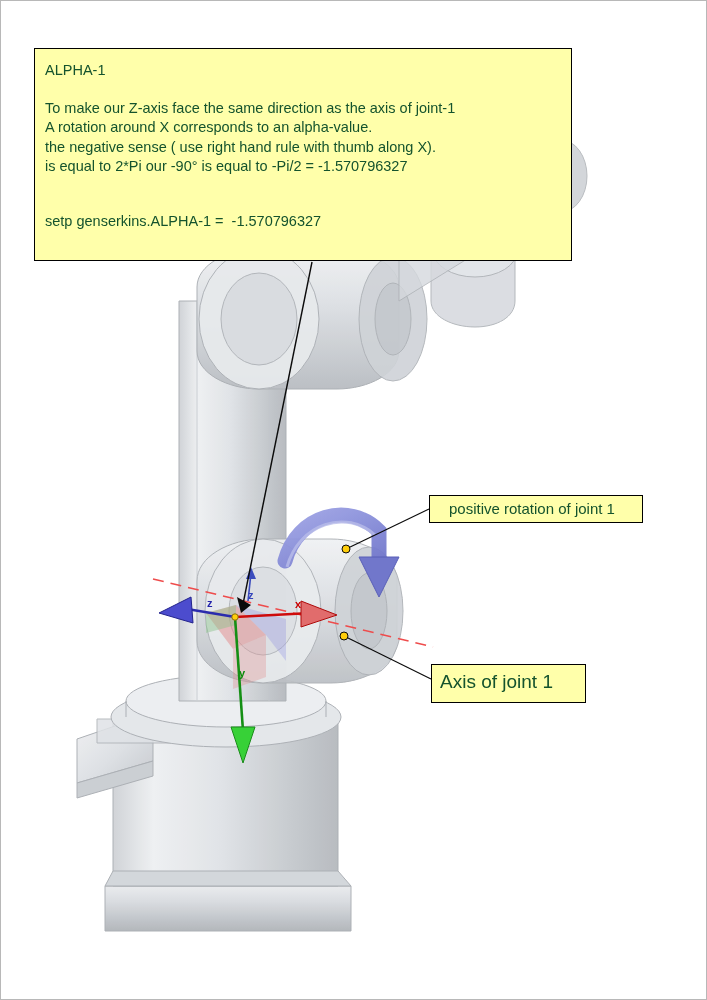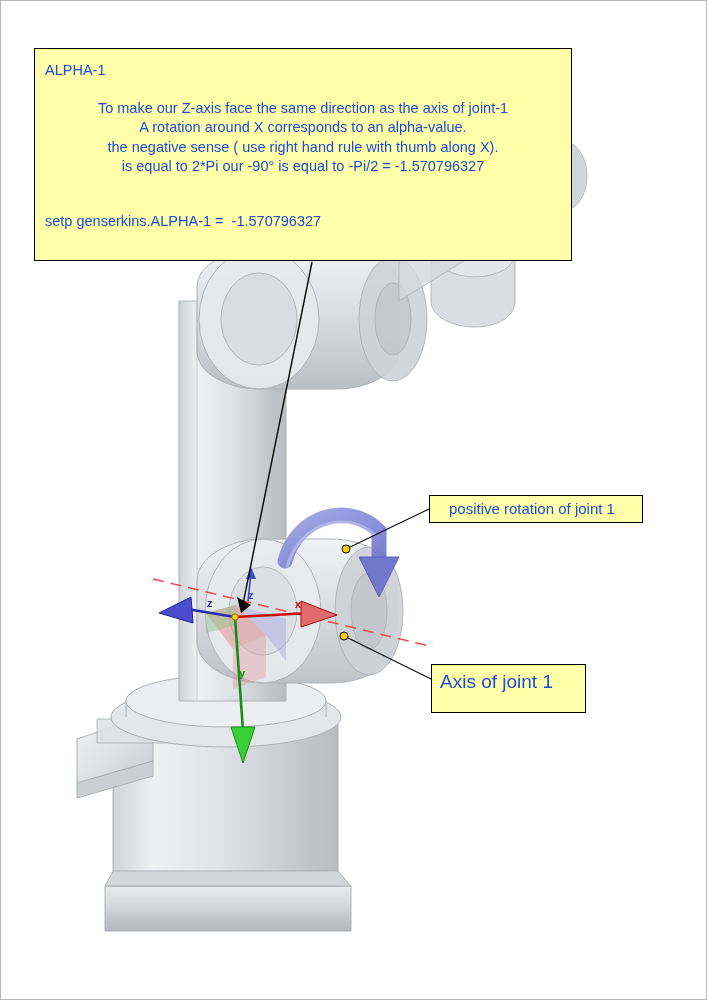--- a/index.html
+++ b/index.html
@@ -25,56 +25,55 @@
     top: 0;
     width: 707px;
     height: 1000px;
   }
   
   .callout {
     position: absolute;
     background: #ffffaa;
     border: 1px solid #000000;
     box-sizing: border-box;
-    color: #1d4ed8;
+    color: #14532d;
   }
   #alpha-note {
     left: 33px;
     top: 47px;
     width: 538px;
     height: 213px;
     padding: 12px 10px 10px 10px;
     font-size: 14.5px;
     line-height: 19.5px;
   }
   #alpha-note .title {
     margin-bottom: 18px;
   }
   #alpha-note .body-line {
     white-space: pre;
-    text-align: center;
   }
   #alpha-note .setp-line {
     margin-top: 35px;
     white-space: pre;
   }
   #label-positive-rotation {
     left: 428px;
     top: 494px;
     width: 214px;
     height: 28px;
     font-size: 15px;
     line-height: 26px;
     padding-left: 19px;
   }
   #label-axis-joint1 {
     left: 430px;
     top: 663px;
     width: 155px;
-    height: 49px;
+    height: 39px;
     font-size: 19px;
     line-height: 33px;
     padding-left: 8px;
   }
   
   .axis-letter {
     position: absolute;
     font-size: 11px;
     font-weight: bold;
     font-family: "Liberation Sans", sans-serif;

